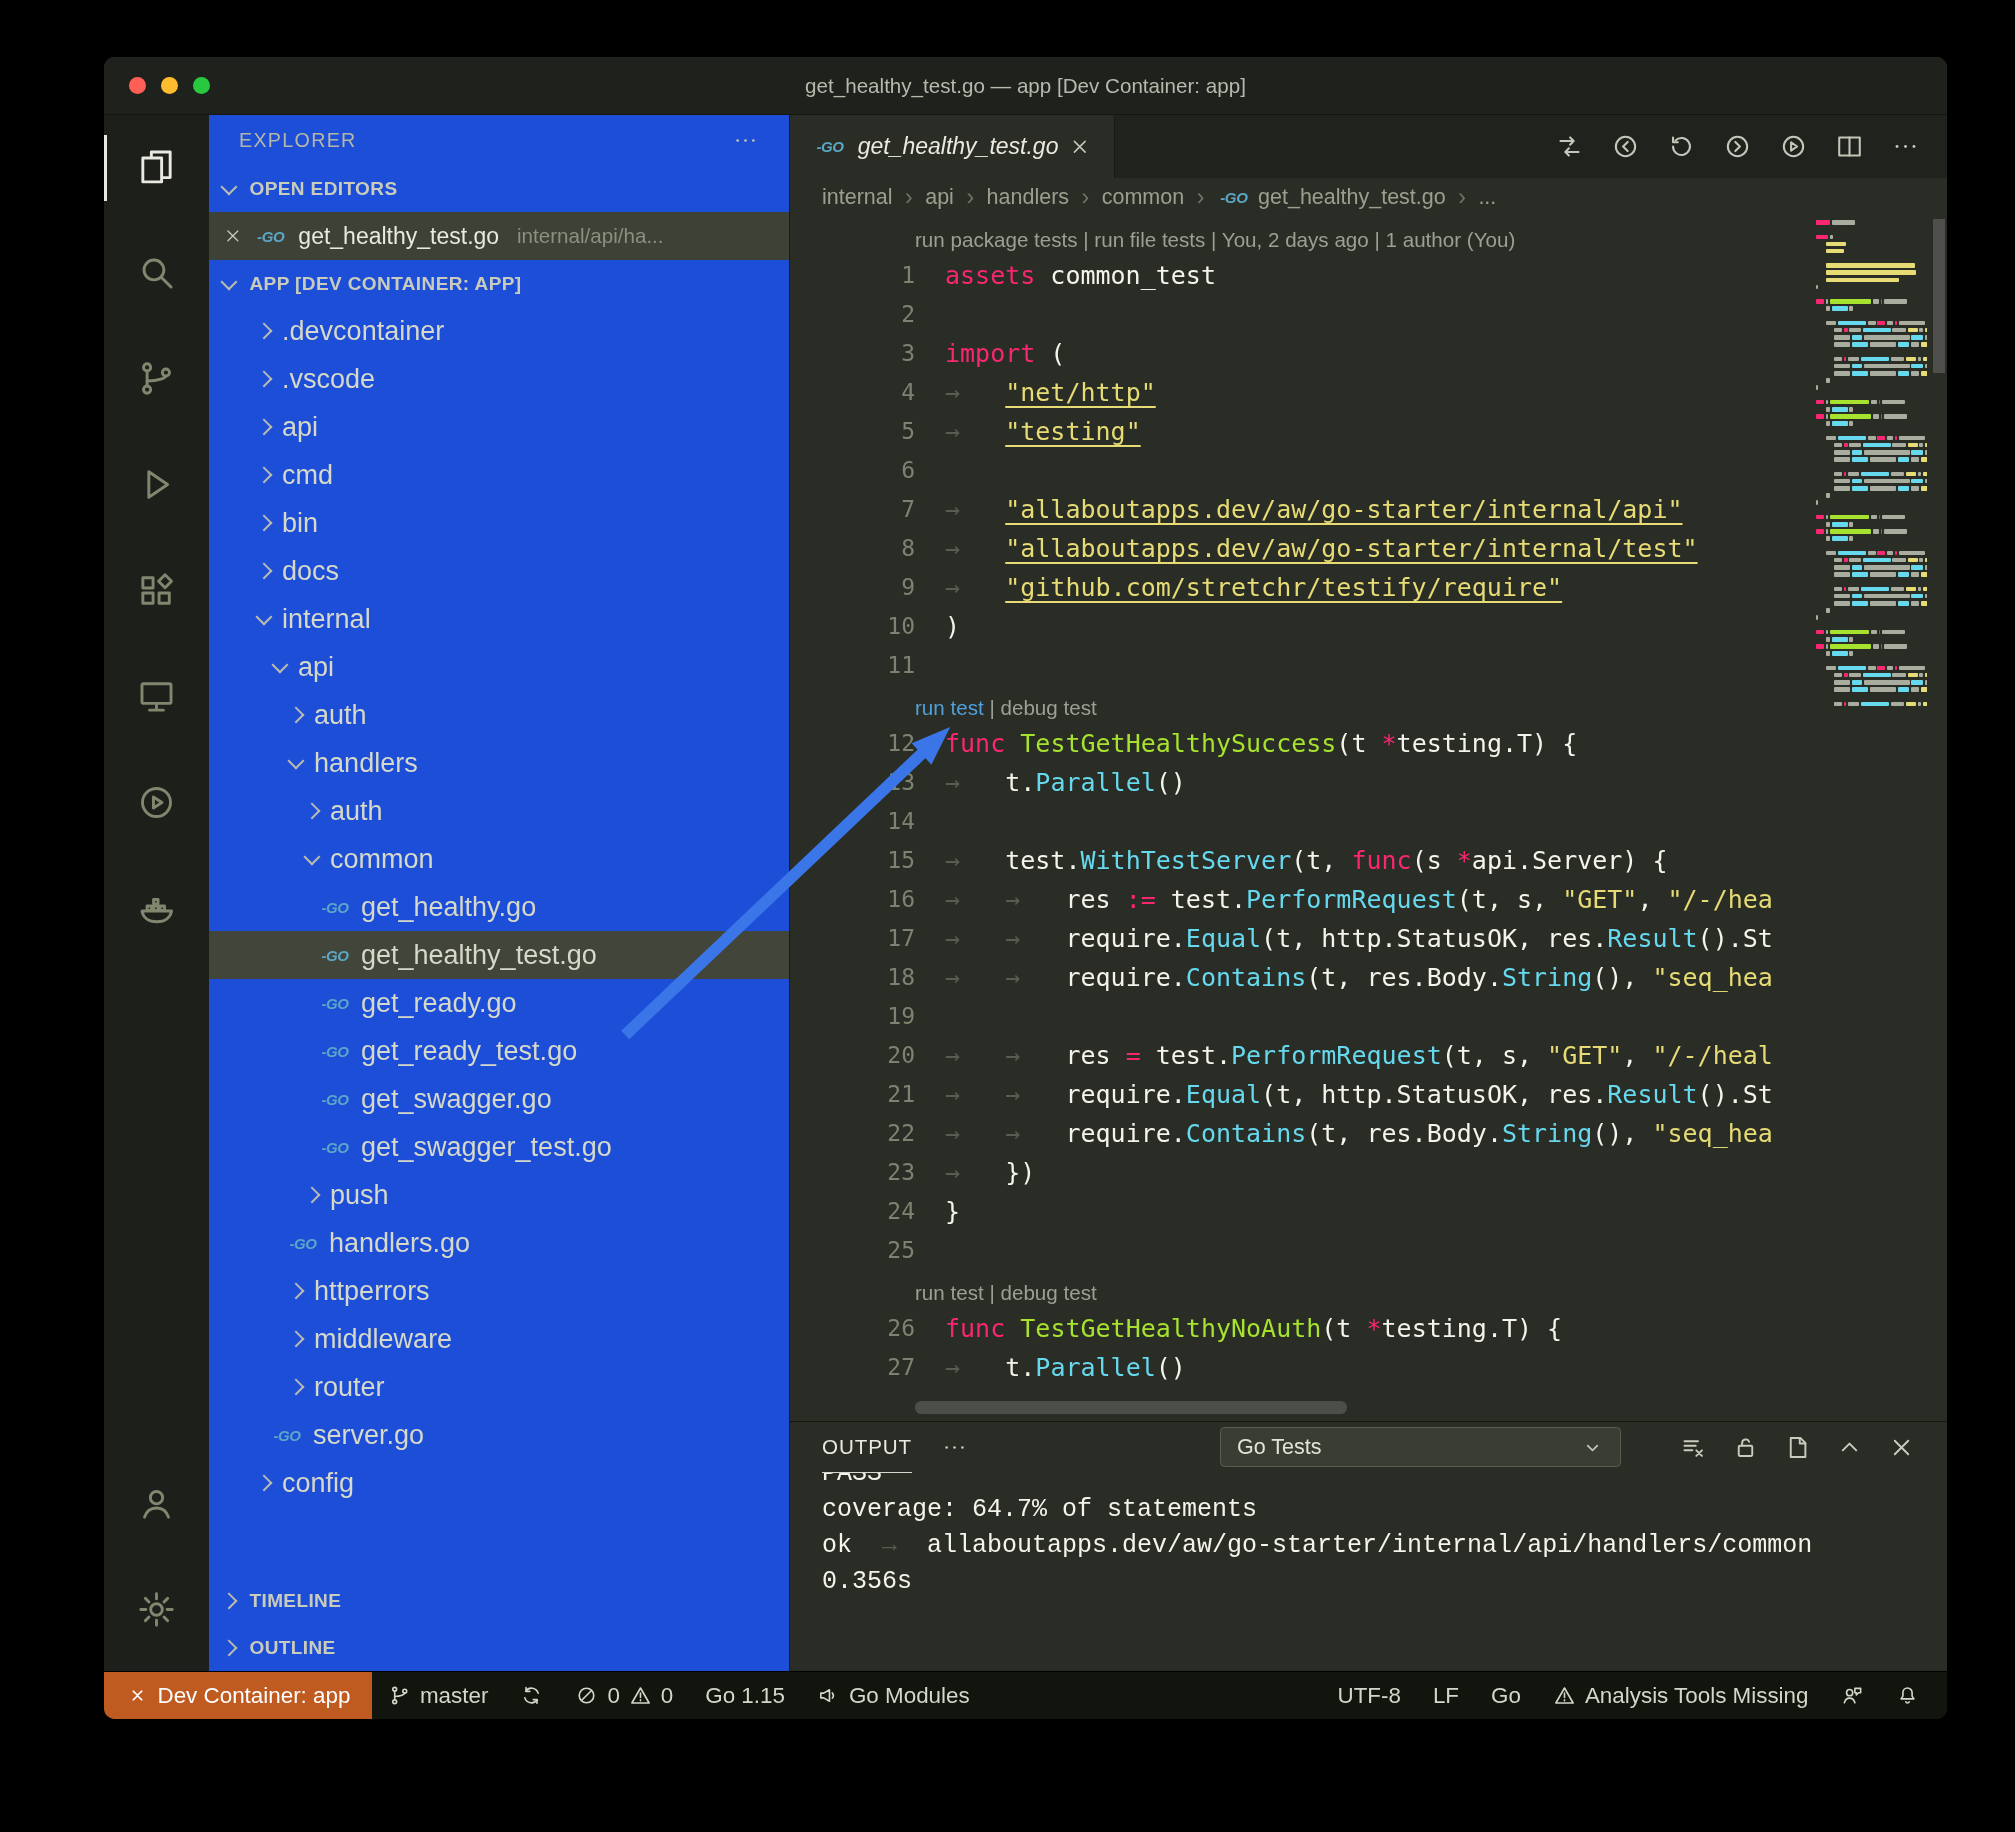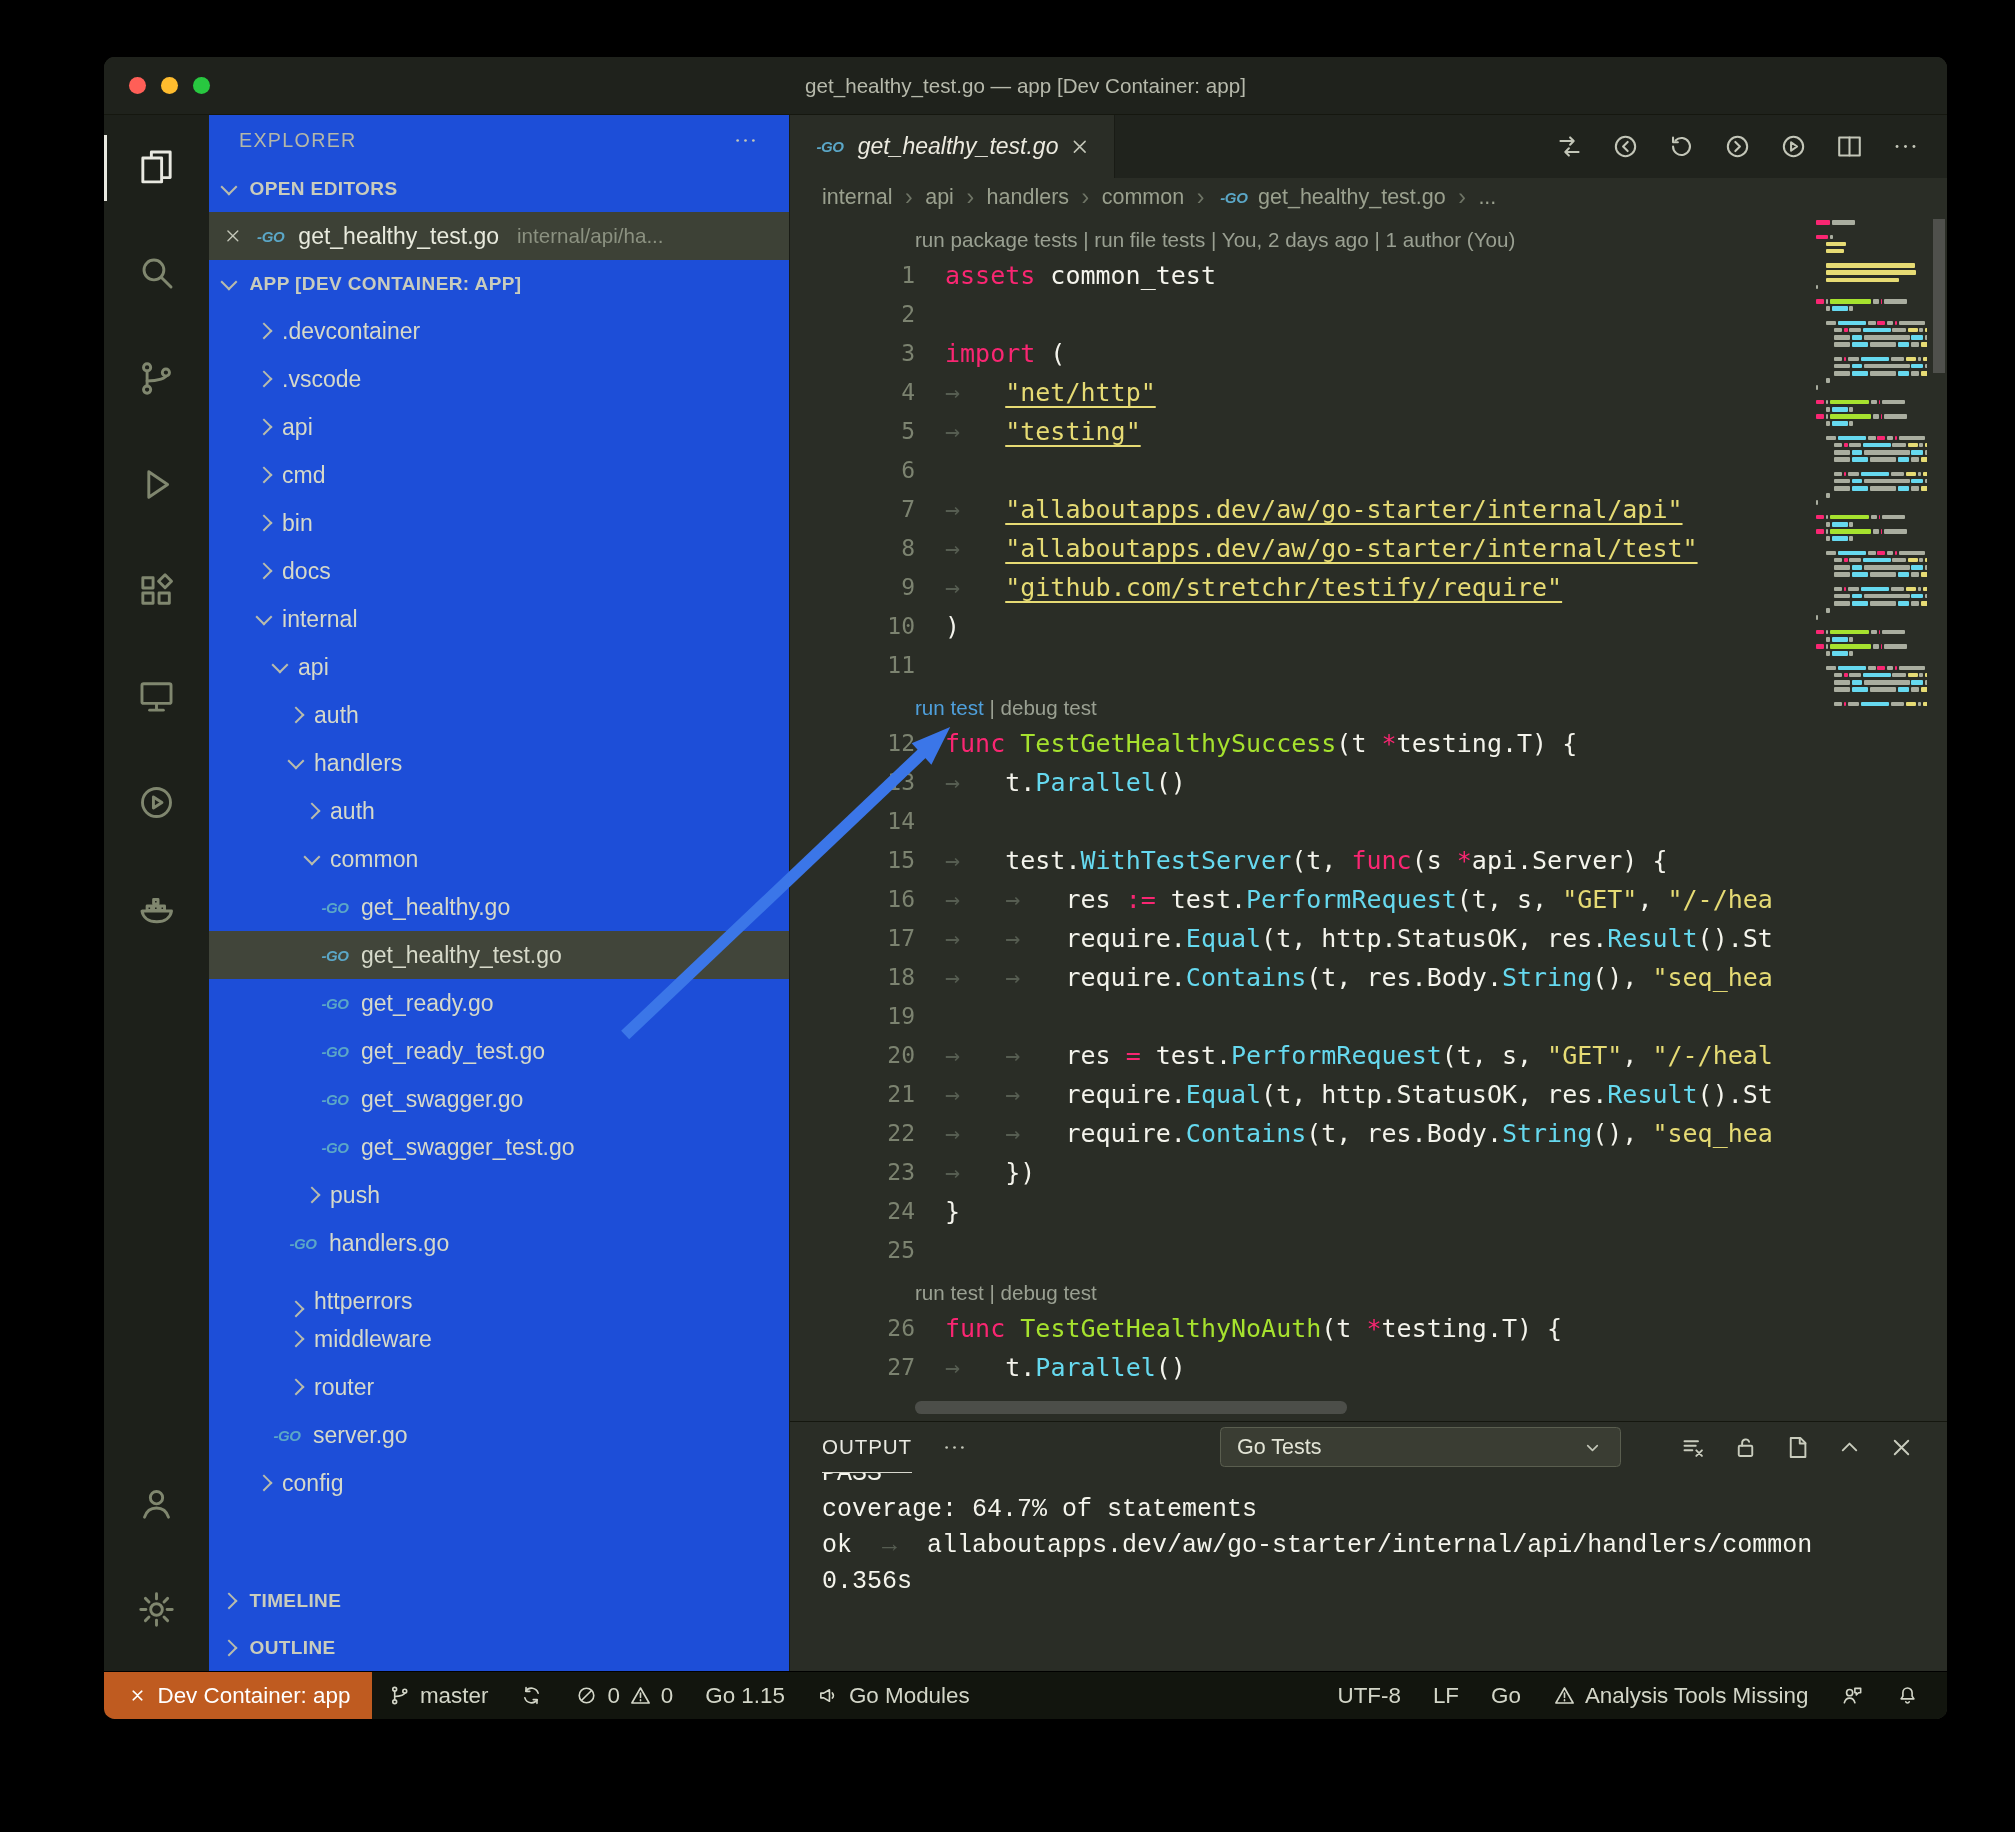--- a/index.html
+++ b/index.html
@@ -40,21 +40,21 @@
                   font-weight:bold;font-size:19px;letter-spacing:0.4px;color:#c9ccbd;flex:0 0 auto;cursor:pointer}
   .chev{width:9.9px;height:9.9px;border-right:2.1px solid #b9bcac;border-bottom:2.1px solid #b9bcac;
         display:inline-block;flex:0 0 auto;margin:0 3.6px}
   .chev.right{transform:rotate(-45deg)}
   .chev.down{transform:rotate(45deg);margin-top:-3.6px}
   .open-editor-row{height:48px;background:#3d4136;display:flex;align-items:center;padding:0 14.3px;
                    gap:10.7px;cursor:pointer;flex:0 0 auto;white-space:nowrap;overflow:hidden}
   .oe-label{color:#e8eadd;font-size:23px}
   .oe-desc{color:#8b9180;font-size:20.6px;margin-left:7.2px;overflow:hidden;text-overflow:ellipsis}
   .tree{flex:1;min-height:0;overflow:hidden}
-  .tree-row{height:48px;display:flex;align-items:center;gap:9px;color:#d6d9c9;font-size:23px;
+  .tree-row{height:48px;display:flex;align-items:center;gap:9px;color:#d6d9c9;font-size:27px;
             white-space:nowrap;cursor:pointer}
   .tree-row.sel{background:#41453a}
   .go-icon{display:inline-flex;align-items:center;justify-content:center;width:34px;flex:0 0 auto;
            color:var(--goicon,#5ba7c7);font-weight:bold;font-style:italic;font-size:15px;letter-spacing:-0.4px}
   .go-icon::before{content:"-GO"}
 
   
   .editor-area{flex:1;display:flex;flex-direction:column;min-width:0;background:#2a2d26}
   .tabbar{height:63px;background:#20231d;display:flex;align-items:stretch;flex:0 0 auto}
   .tab{display:flex;align-items:center;gap:10.7px;padding:0 23px;background:#2a2d26;color:#eceadf;
@@ -307,21 +307,21 @@
             <span class="lbl">get_swagger_test.go</span>
           </div>
           <div class="tree-row" style="padding-left: 93px;">
             <span class="chev right"></span>
             <span class="lbl">push</span>
           </div>
           <div class="tree-row" style="padding-left: 77px;">
             <span class="go-icon"></span>
             <span class="lbl">handlers.go</span>
           </div>
-          <div class="tree-row" style="padding-left: 77px; align-items: flex-end;">
+          <div class="tree-row" style="padding-left: 77px;">
             <span class="chev right"></span>
             <span class="lbl">httperrors</span>
           </div>
           <div class="tree-row" style="padding-left: 77px;">
             <span class="chev right"></span>
             <span class="lbl">middleware</span>
           </div>
           <div class="tree-row" style="padding-left: 77px;">
             <span class="chev right"></span>
             <span class="lbl">router</span>

